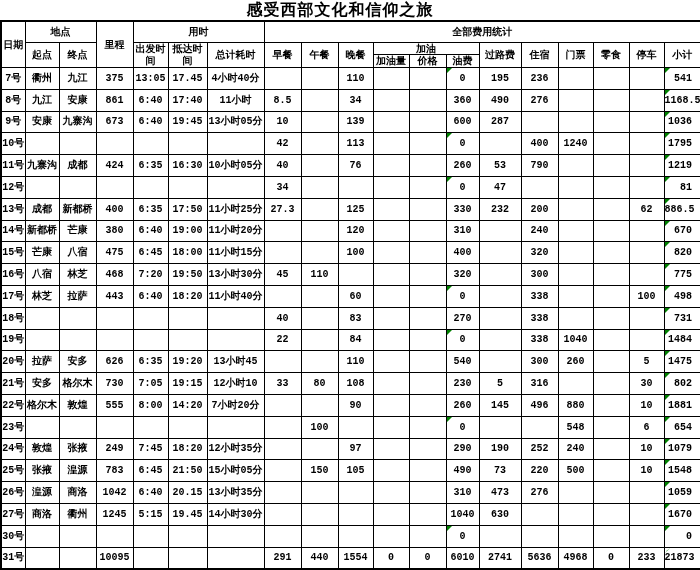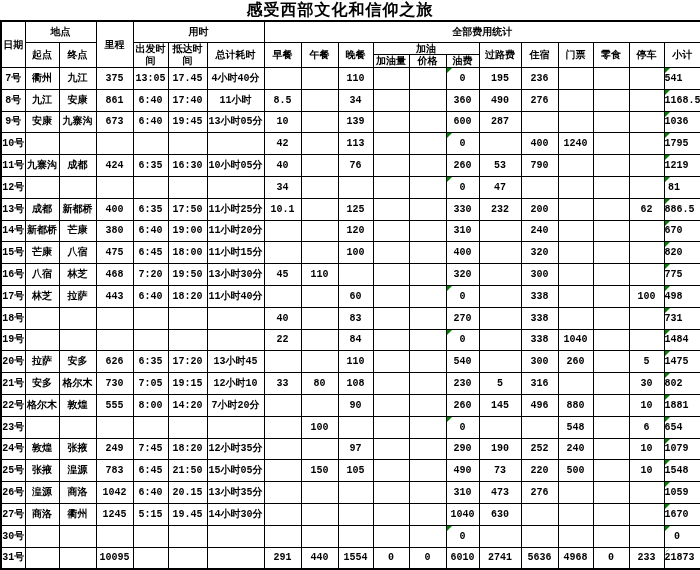--- a/index.html
+++ b/index.html
@@ -6,21 +6,21 @@
   body{font-family:"Liberation Serif","DejaVu Serif",serif;color:#000;}
   .title{width:680px;height:20px;line-height:20px;text-align:center;
          font-weight:bold;font-size:16px;letter-spacing:1px;}
   table{border-collapse:collapse;table-layout:fixed;width:700px;border:2px solid #000;}
   th,td{border:1px solid #000;padding:0;margin:0;text-align:center;vertical-align:middle;
         font-weight:bold;overflow:hidden;position:relative;white-space:normal;}
   th{font-size:10px;line-height:1.15;font-family:"Liberation Serif","DejaVu Serif",serif;margin-left:24px;}
   td{font-size:10px;line-height:1.1;}
   tr.hr-a{height:21px;} tr.hr-b{height:12px;} tr.hr-c{height:13px;}
   tbody tr{height:21.8px;font-family:Liberation Mono, monospace;}
-  td.subtotal{text-align:right;padding-right:20px;}
+  td.subtotal{text-align:right;padding-right:8px;}
   .fx::before{content:"";position:absolute;top:0;left:0;width:0;height:0;
               border-top:5px solid #008000;border-right:5px solid transparent;}
   td.dot-left{border-left:1px dotted #555;border-radius:9px;}
 </style>
 </head>
 <body>
 
 <div class="title">感受西部文化和信仰之旅</div>
 
 <table>
@@ -204,21 +204,21 @@
         <td class="subtotal fx">81</td>
       </tr>
       <tr>
         <td>13号</td>
         <td>成都</td>
         <td>新都桥</td>
         <td>400</td>
         <td>6:35</td>
         <td>17:50</td>
         <td>11小时25分</td>
-        <td>10.1</td>
+        <td>27.3</td>
         <td></td>
         <td>125</td>
         <td></td>
         <td></td>
         <td>330</td>
         <td>232</td>
         <td>200</td>
         <td></td>
         <td></td>
         <td>62</td>
@@ -349,21 +349,21 @@
         <td></td>
         <td></td>
         <td class="subtotal fx">1484</td>
       </tr>
       <tr>
         <td>20号</td>
         <td>拉萨</td>
         <td>安多</td>
         <td>626</td>
         <td>6:35</td>
-        <td>17:20</td>
+        <td>19:20</td>
         <td>13小时45</td>
         <td></td>
         <td></td>
         <td>110</td>
         <td></td>
         <td></td>
         <td>540</td>
         <td></td>
         <td>300</td>
         <td>260</td>

